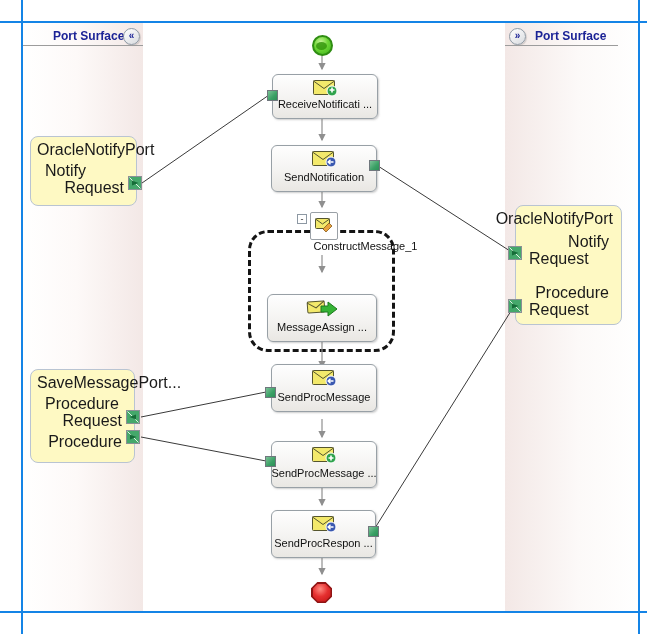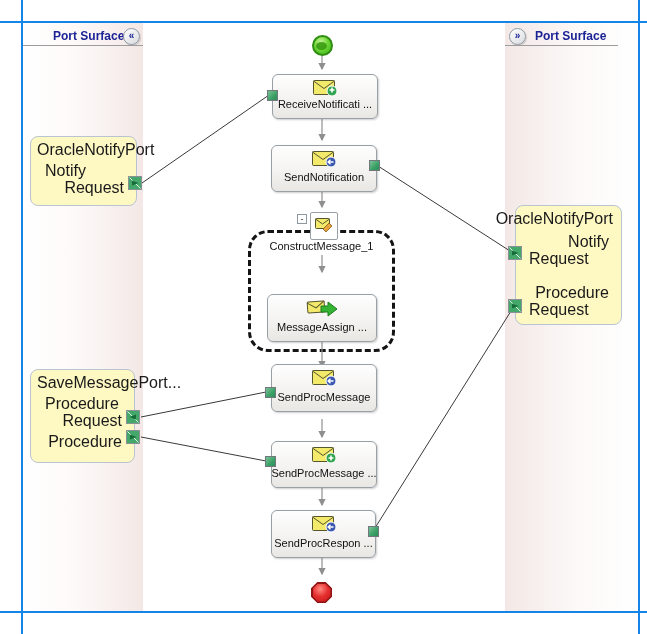--- a/index.html
+++ b/index.html
@@ -45,21 +45,21 @@
     background:linear-gradient(135deg,#7cc297 0%,#3aa065 60%,#2e8f58 100%);
     border:1px solid #70777d;box-sizing:border-box;
   }
   
   .bport{position:absolute;z-index:5;width:14px;height:14px;line-height:0;}
   
   .dashed-group{
     position:absolute;left:248px;top:230px;width:147px;height:122px;z-index:2;
     border:3px dashed #141414;border-radius:20px;box-sizing:border-box;
   }
-  .construct-label{position:absolute;top:7px;left:0;width:100%;text-align:center;font-size:11px;color:#111;}
+  .construct-label{position:absolute;top:7px;left:0;width:100%;text-align:center;font-size:11px;color:#111;padding-left:44px;}
   .construct-iconbox{
     position:absolute;left:310px;top:212px;width:26px;height:26px;z-index:4;
     background:#ffffff;border:1px solid #9aa0a6;border-radius:2px;
     display:flex;align-items:center;justify-content:center;
   }
   .minus-box{
     position:absolute;left:297px;top:214px;width:10px;height:10px;z-index:4;
     background:#ffffff;border:1px solid #8d98a3;font-size:9px;line-height:8px;
     text-align:center;color:#333;cursor:pointer;box-sizing:border-box;
   }

